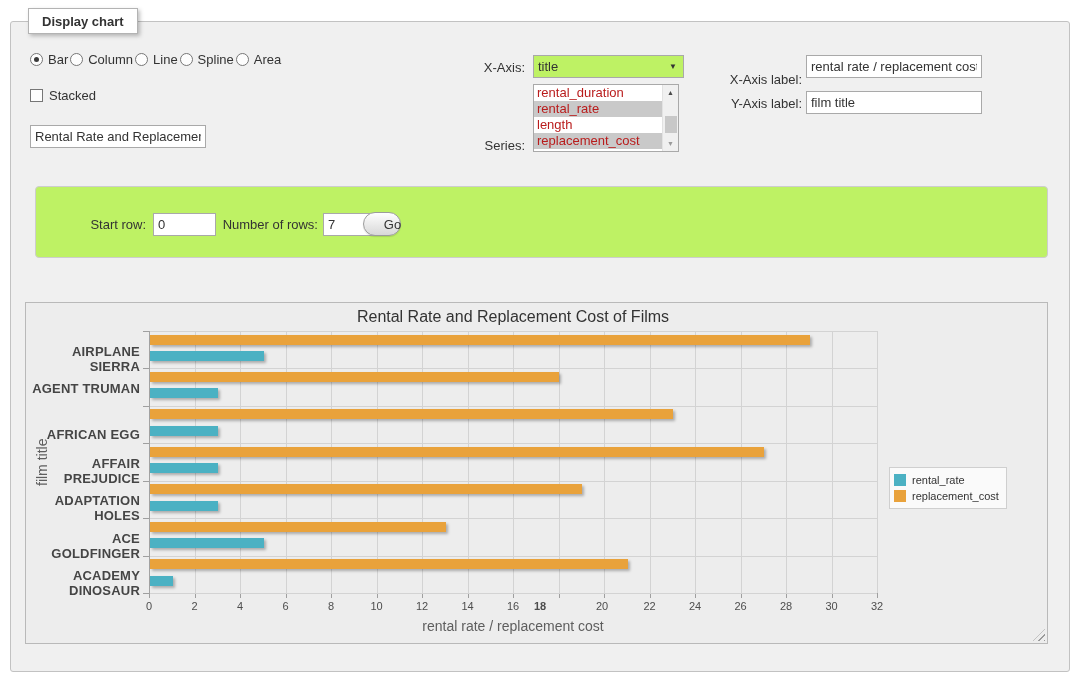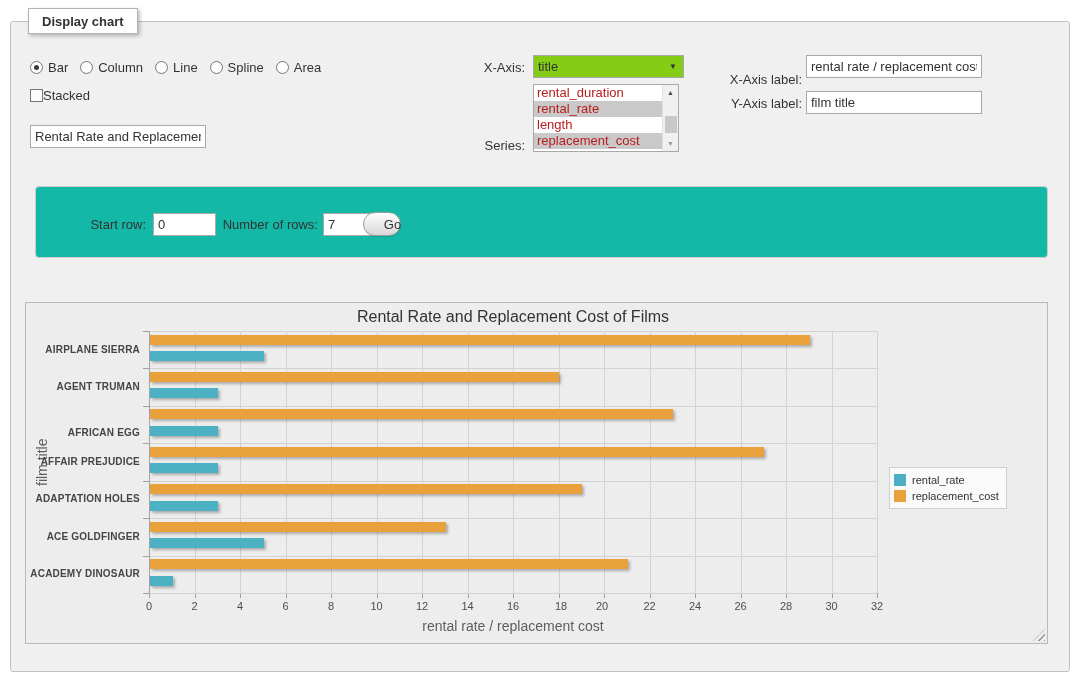--- a/index.html
+++ b/index.html
@@ -16,42 +16,42 @@
     border:1px solid #c2c2c2; border-radius:3px; background:#f0f0f0;
   }
   .legend-tab {
     position:absolute; left:28px; top:8px; height:26px; padding:0 13px;
     background:#ffffff; border:1px solid #b3b3b3;
     box-shadow:2px 2px 4px rgba(0,0,0,0.25);
     font-weight:bold; font-size:13px; color:#333;
     display:flex; align-items:center; z-index:5;
   }
   
-  .radio-row { position:absolute; left:30px; top:60px; display:flex; align-items:center; gap:12px; }
+  .radio-row { position:absolute; left:30px; top:52px; display:flex; align-items:center; gap:2px; }
   .radio-item { display:flex; align-items:center; gap:5px; cursor:default; }
   .radio {
     width:13px; height:13px; border:1px solid #767676; border-radius:50%;
     background:#fdfdfd; position:relative; flex:0 0 auto;
   }
   .radio.checked::after {
     content:""; position:absolute; left:3px; top:3px; width:5px; height:5px;
     border-radius:50%; background:#3a3a3a;
   }
-  .check-row { position:absolute; left:30px; top:88px; display:flex; align-items:center; }
+  .check-row { position:absolute; left:30px; top:88px; display:flex; align-items:center; gap:6px; }
   .checkbox {
     width:13px; height:13px; border:1px solid #767676; background:#fdfdfd; flex:0 0 auto;
   }
   input.txt {
     border:1px solid #a9a9a9; background:#fff; height:23px; padding:1px 4px;
     font-family:"Liberation Sans", sans-serif; font-size:13px; color:#333; border-radius:0;
   }
   .lbl { position:absolute; text-align:right; font-size:13px; color:#333; }
   .selectbox {
     position:absolute; left:533px; top:55px; width:151px; height:23px;
-    border:1px solid #a9a9a9; background:#84cc16; display:flex; align-items:center;
+    border:1px solid #a9a9a9; background:#bef264; display:flex; align-items:center;
     padding:0 4px; justify-content:space-between;
   }
   .selectbox .caret { font-size:8px; color:#333; margin-right:2px; }
   .listbox {
     position:absolute; left:533px; top:84px; width:146px; height:68px;
     border:1px solid #a9a9a9; background:#fff; overflow:hidden;
   }
   .listbox .opt { height:16px; line-height:16px; padding-left:3px; font-size:13px; color:#b91c1c;
     width:calc(100% - 16px); white-space:nowrap; }
   .listbox .opt.sel { background:#c9c9c9; }
@@ -60,21 +60,21 @@
     background:#f0f0f0; border-left:1px solid #e2e2e2;
   }
   .scrollbar .arr { position:absolute; left:0; width:100%; height:15px; display:flex;
     align-items:center; justify-content:center; font-size:7px; }
   .scrollbar .arr.up { top:0; color:#4a4a4a; }
   .scrollbar .arr.down { bottom:0; color:#9a9a9a; }
   .scrollbar .thumb { position:absolute; left:2px; width:12px; top:31px; height:17px; background:#c8c8c8; }
   
   .rows-box {
     position:absolute; left:35px; top:186px; width:1013px; height:72px;
-    background:#14b8a6; border:1px solid #cdcdcd; border-radius:4px;
+    background:#bef264; border:1px solid #cdcdcd; border-radius:4px;
   }
   .go-btn {
     position:absolute; left:327px; top:25px; width:38px; height:24px;
     border:1px solid #9c9c9c; border-radius:12px;
     background:linear-gradient(#fefefe,#d8d8d8);
     font-size:13px; color:#333; display:flex; align-items:center; justify-content:center;
     box-shadow:0 1px 1px rgba(0,0,0,0.12);
     padding-left:21px;
   }
   
@@ -89,21 +89,21 @@
   .y-axis-title { position:absolute; left:6px; top:28px; height:262px; width:20px;
     display:flex; align-items:center; justify-content:center;
     writing-mode:vertical-rl; transform:rotate(180deg);
     font-size:14px; color:#5e5e5e; }
   #chart-canvas { position:absolute; left:0; top:0; width:100%; height:100%; }
   .vgrid { position:absolute; width:1px; background:#d3d3d3; }
   .hgrid { position:absolute; height:1px; background:#d3d3d3; }
   .axisline { position:absolute; width:1px; background:#a3a3a3; }
   .tick { position:absolute; background:#9f9f9f; }
   .xticklabel { position:absolute; text-align:center; font-size:11px; color:#4d4d4d; }
-  .catlabel { position:absolute; text-align:right; font-size:10px; font-weight:bold; color:#454545;
+  .catlabel { position:absolute; text-align:right; font-size:13px; font-weight:bold; color:#454545;
     letter-spacing:0.2px; }
   .bar { position:absolute; height:10px; box-shadow:2px 2px 3px rgba(0,0,0,0.28); }
   .legend {
     position:absolute; left:863px; top:164px; padding:4px 7px 4px 4px;
     background:#fafafa; border:1px solid #cfcfcf;
   }
   .legend-item { display:flex; align-items:center; gap:6px; height:16px; }
   .swatch { width:12px; height:12px; flex:0 0 auto; }
   .legend-item span.txt { font-size:11px; color:#333; white-space:nowrap; }
   .resize-grip {
@@ -209,21 +209,21 @@
       <div class="tick" style="left: 396px; top: 290px; width: 1px; height: 5px;"></div>
       <div class="xticklabel" style="left: 376px; top: 297px; width: 40px;">12</div>
       <div class="vgrid" style="left: 441.5px; top: 28px; height: 262px;"></div>
       <div class="tick" style="left: 441.5px; top: 290px; width: 1px; height: 5px;"></div>
       <div class="xticklabel" style="left: 421.5px; top: 297px; width: 40px;">14</div>
       <div class="vgrid" style="left: 487px; top: 28px; height: 262px;"></div>
       <div class="tick" style="left: 487px; top: 290px; width: 1px; height: 5px;"></div>
       <div class="xticklabel" style="left: 467px; top: 297px; width: 40px;">16</div>
       <div class="vgrid" style="left: 532.5px; top: 28px; height: 262px;"></div>
       <div class="tick" style="left: 532.5px; top: 290px; width: 1px; height: 5px;"></div>
-      <div class="xticklabel" style="left: 515px; top: 297px; width: 40px;">18</div>
+      <div class="xticklabel" style="left: 494px; top: 297px; width: 40px; font-weight: bold;">18</div>
       <div class="vgrid" style="left: 578px; top: 28px; height: 262px;"></div>
       <div class="tick" style="left: 578px; top: 290px; width: 1px; height: 5px;"></div>
       <div class="xticklabel" style="left: 556px; top: 297px; width: 40px;">20</div>
       <div class="vgrid" style="left: 623.5px; top: 28px; height: 262px;"></div>
       <div class="tick" style="left: 623.5px; top: 290px; width: 1px; height: 5px;"></div>
       <div class="xticklabel" style="left: 603.5px; top: 297px; width: 40px;">22</div>
       <div class="vgrid" style="left: 669px; top: 28px; height: 262px;"></div>
       <div class="tick" style="left: 669px; top: 290px; width: 1px; height: 5px;"></div>
       <div class="xticklabel" style="left: 649px; top: 297px; width: 40px;">24</div>
       <div class="vgrid" style="left: 714.5px; top: 28px; height: 262px;"></div>

